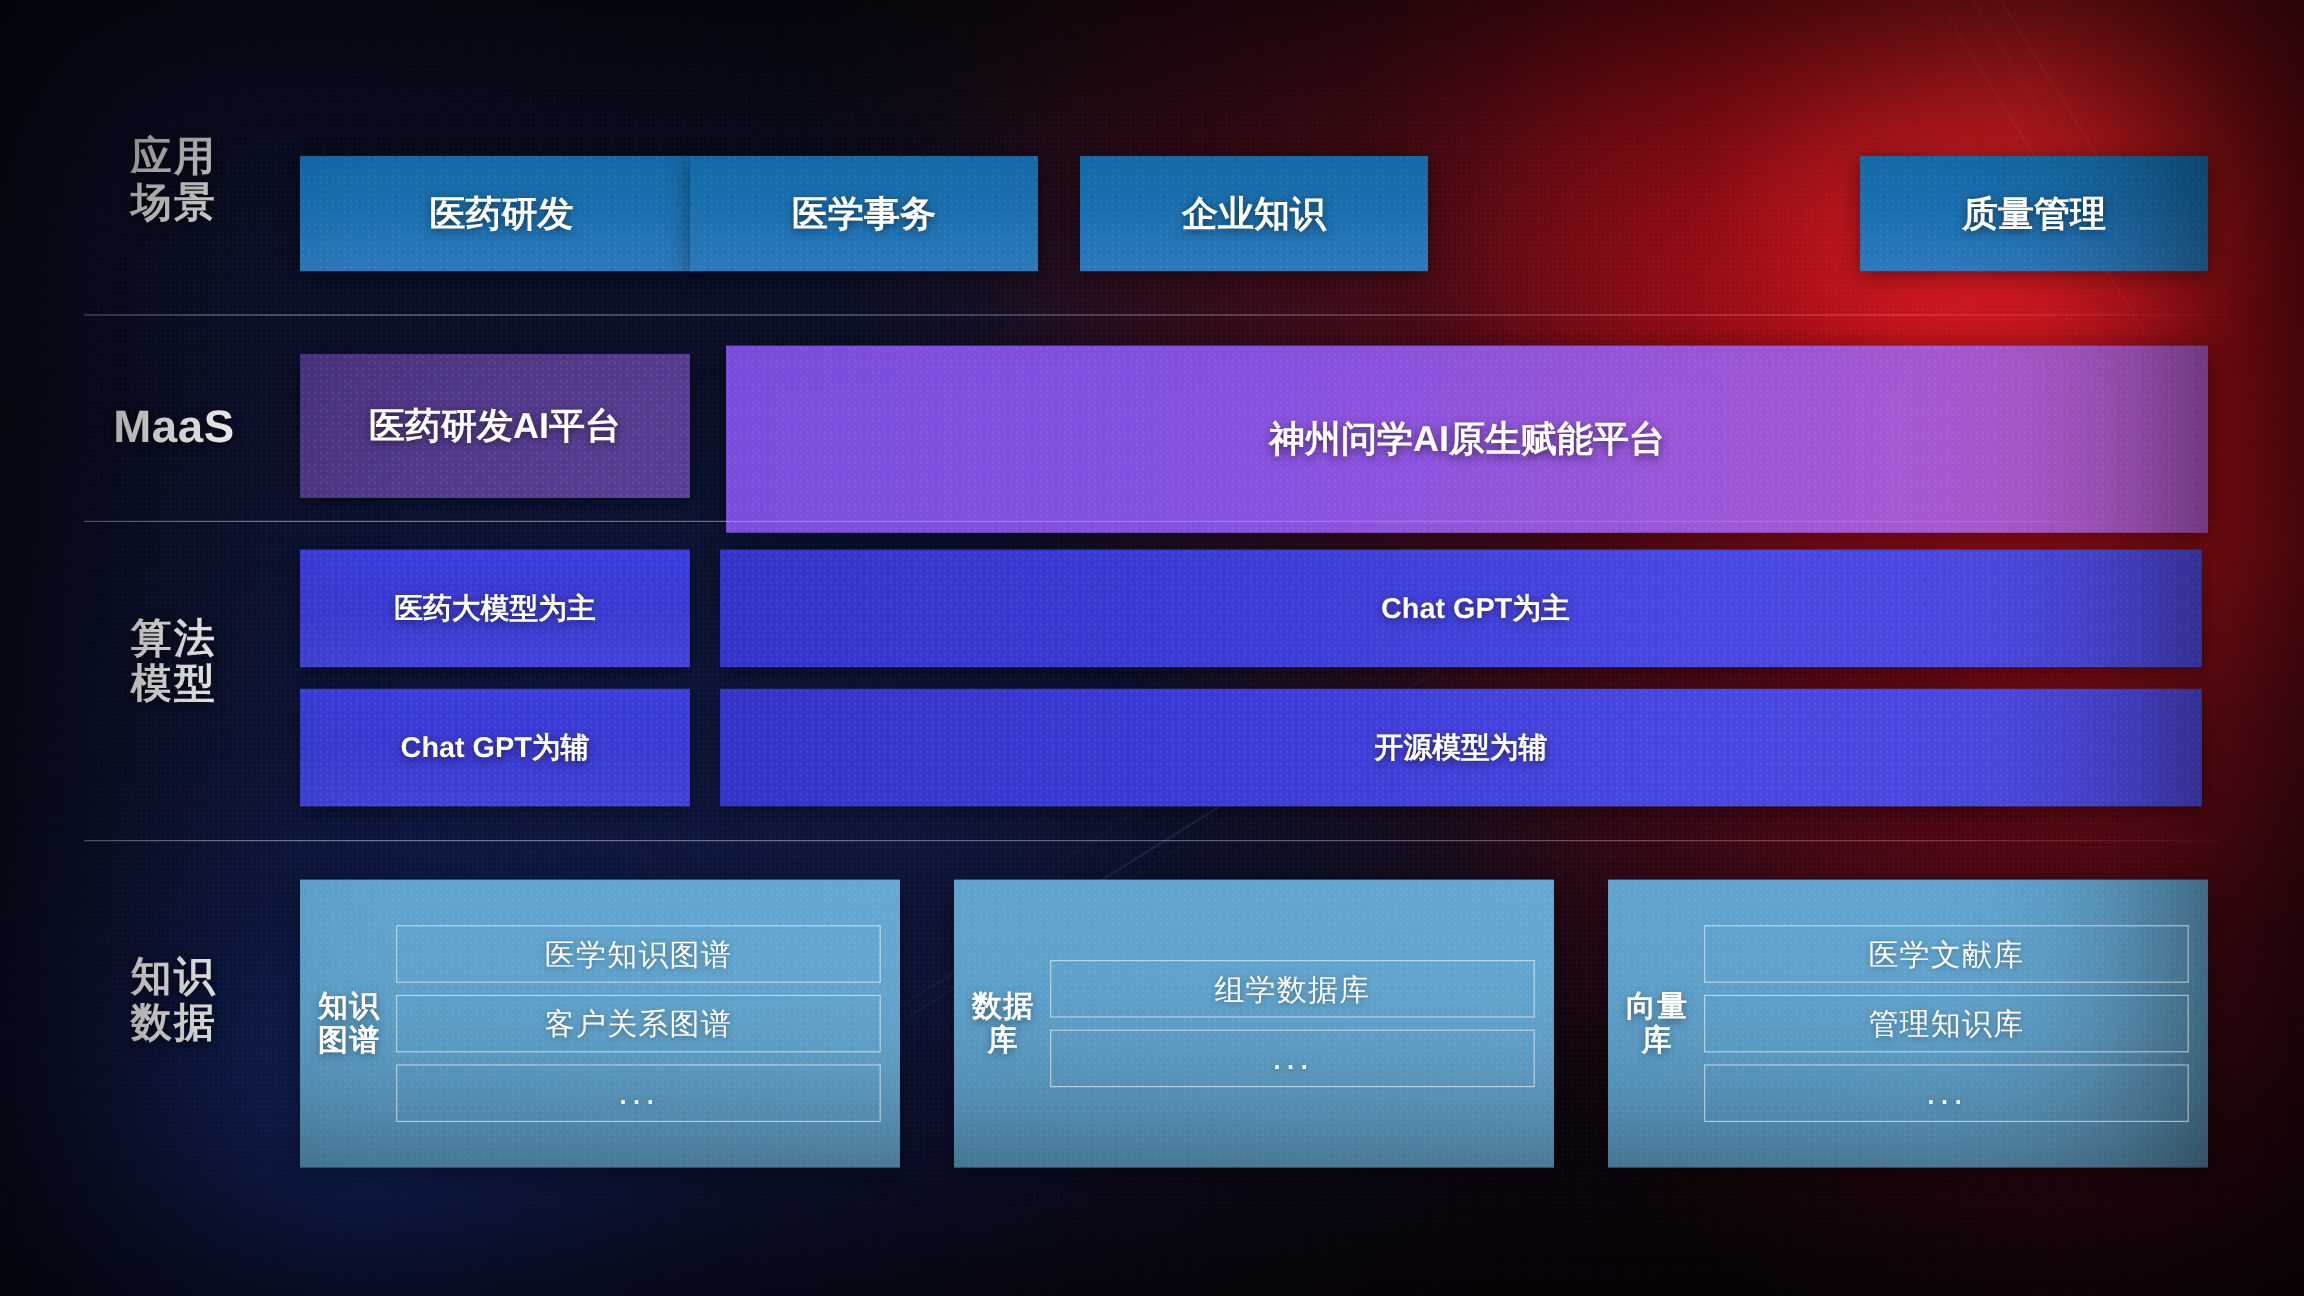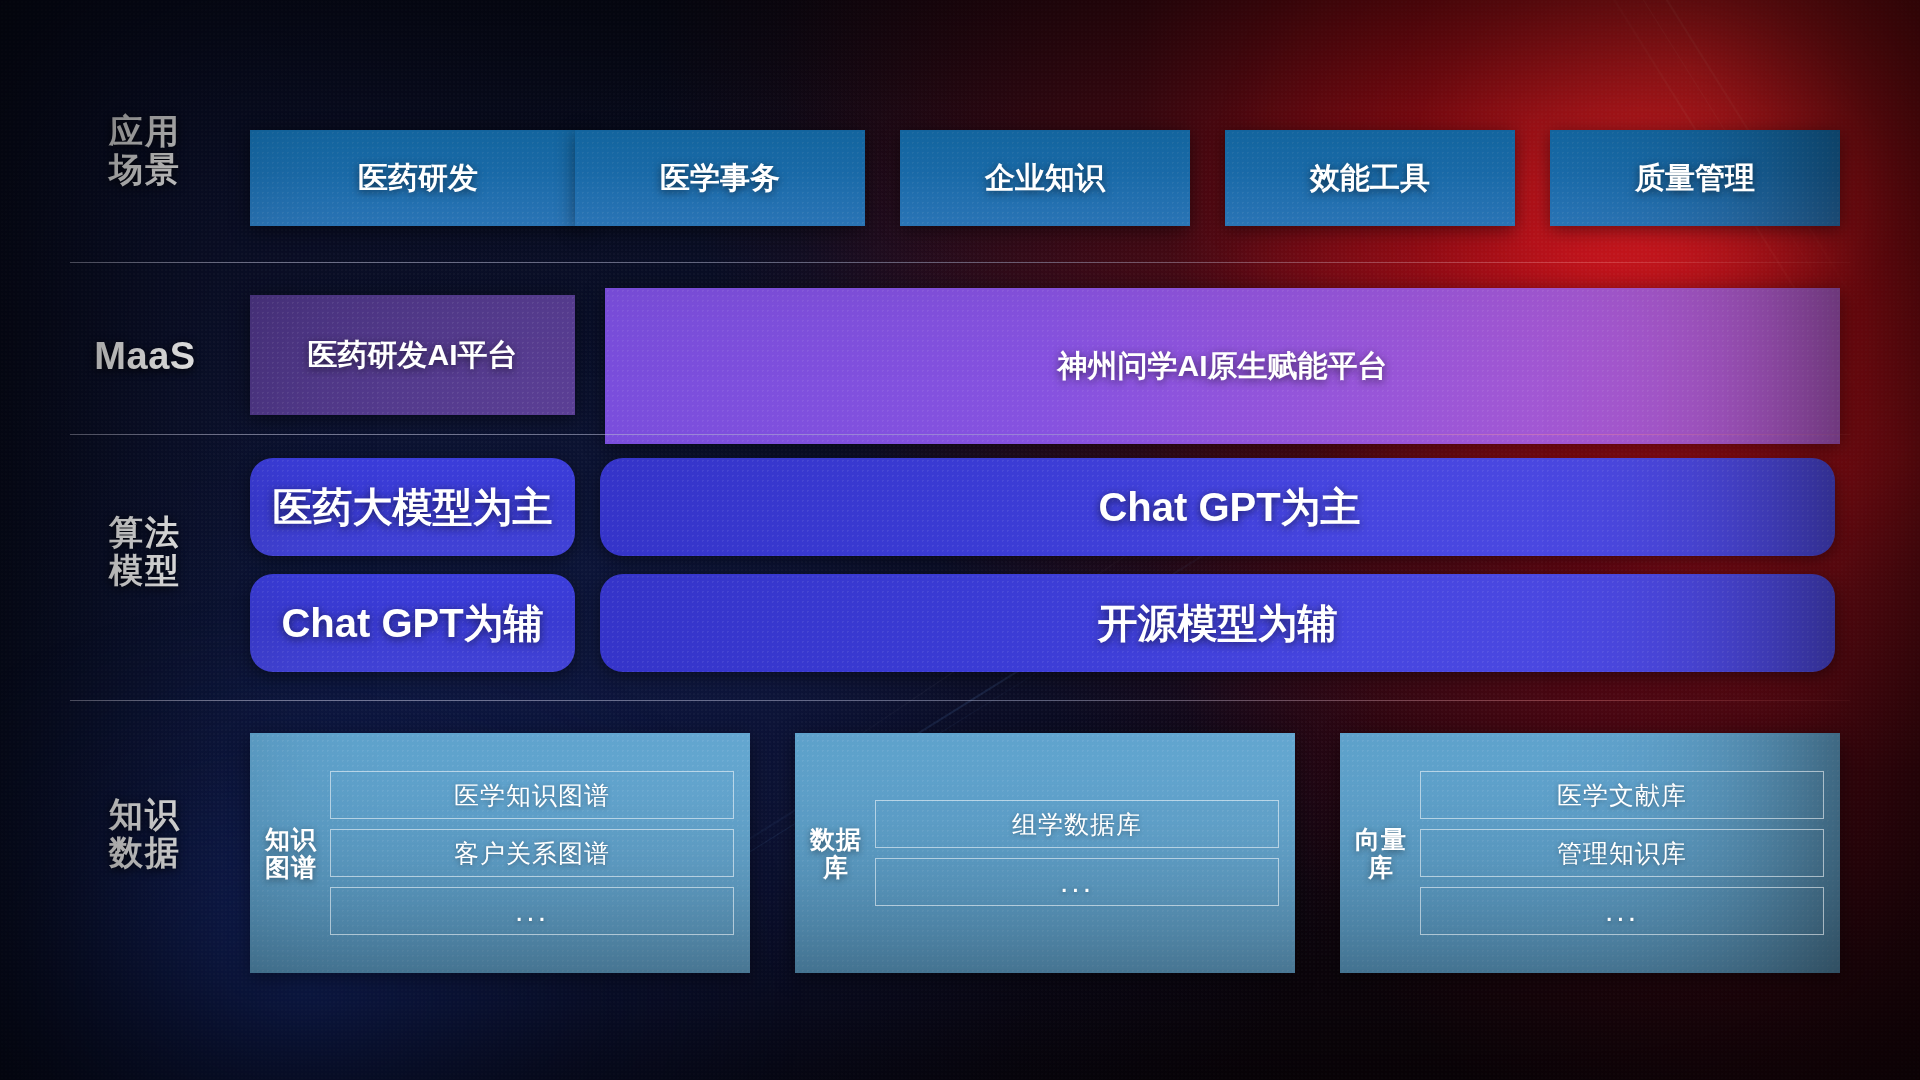--- a/index.html
+++ b/index.html
@@ -133,24 +133,23 @@
   }
   .maas-right {
     height: 120px;
     font-size: 30px;
     background: linear-gradient(90deg, #7a4edc 0%, #8652e0 35%, #9a56d8 65%, #b35bc9 100%);
     box-shadow: 0 4px 20px rgba(0,0,0,0.45);
   }
 
   .algo-card {
     height: 98px;
-    font-size: 40px;
+    font-size: 24px;
     background: linear-gradient(180deg, #3b3ddb 0%, #3a3bd2 50%, #4243d6 100%);
     box-shadow: 0 4px 16px rgba(0,0,0,0.42);
-    border-radius: 23px;
   }
   .algo-card.wide {
     background: linear-gradient(95deg, #3534c9 0%, #3a3bd4 30%, #4746e0 62%, #4f4ae2 100%);
   }
 
   
   .kgroup {
     position: absolute;
     background: linear-gradient(135deg, #5fa3cd 0%, #62a6d1 45%, #69abd4 100%);
     display: flex;
@@ -228,23 +227,20 @@
 
     <div class="card app-card" style="position:absolute; left:250px; top:130px; width:336px;">
       <span class="card-text">医药研发</span>
     </div>
     <div class="card app-card" style="position:absolute; left:575px; top:130px; width:290px;">
       <span class="card-text">医学事务</span>
     </div>
     <div class="card app-card" style="position:absolute; left:900px; top:130px; width:290px;">
       <span class="card-text">企业知识</span>
     </div>
-    <div class="card app-card" style="position:absolute; left:1225px; top:130px; width:290px;">
-      <span class="card-text">效能工具</span>
-    </div>
     <div class="card app-card" style="position:absolute; left:1550px; top:130px; width:290px;">
       <span class="card-text">质量管理</span>
     </div>
 
     <div class="divider" style="top:262px;"></div>
 
     <div class="row-label en" style="left:60px; top:335px;">MaaS</div>
 
     <div class="card maas-left" style="position:absolute; left:250px; top:295px; width:325px; height:120px;">
       <span class="card-text">医药研发AI平台</span>

